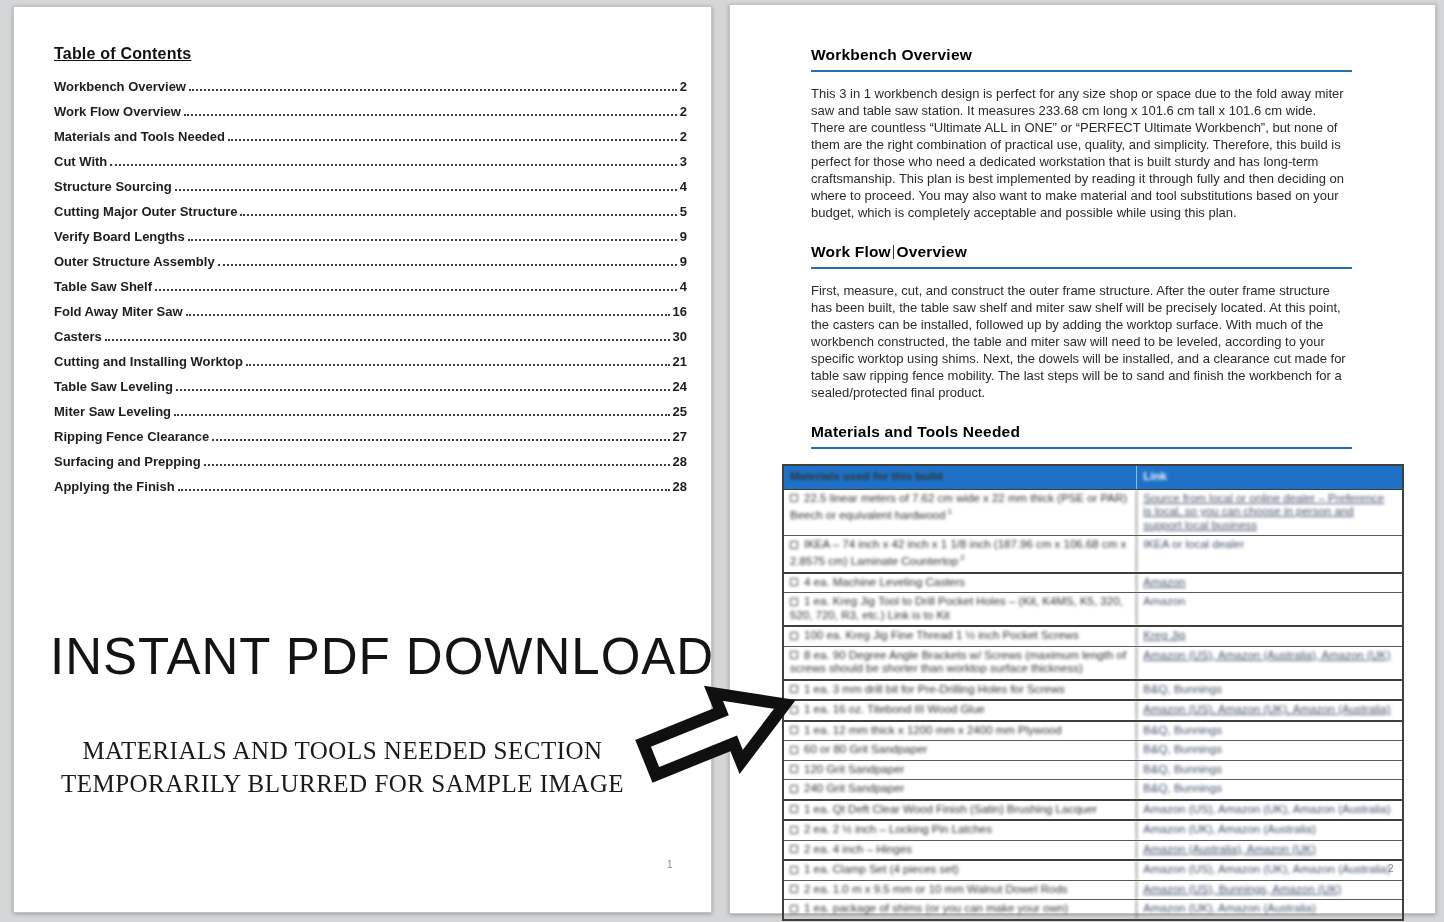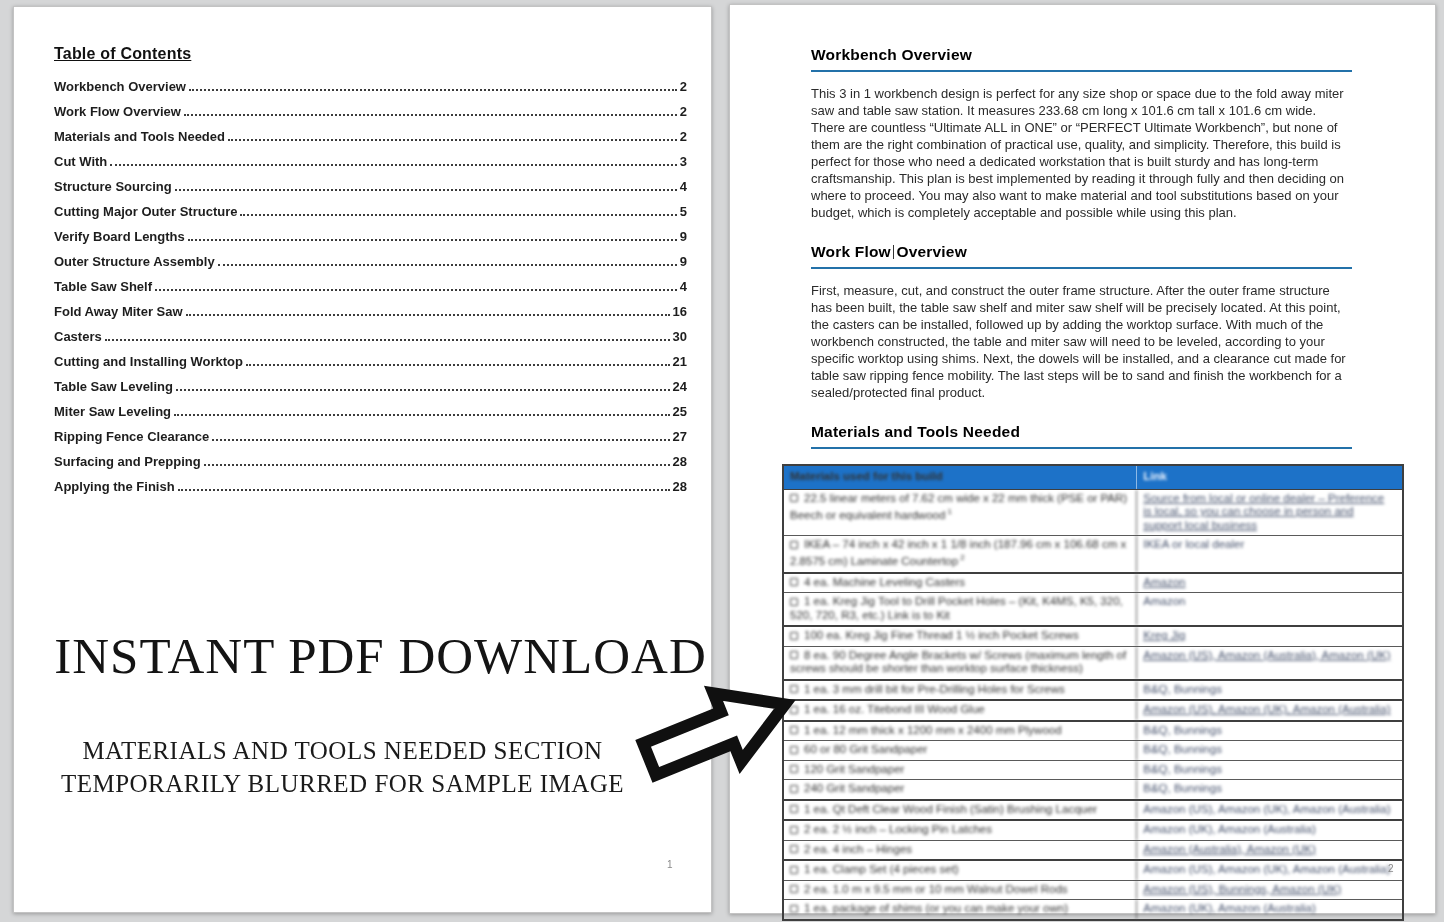--- a/index.html
+++ b/index.html
@@ -33,21 +33,21 @@
   .toc-label { white-space:nowrap; }
   .leader {
     flex:1; border-bottom:2px dotted #3c3c3c;
     margin:0 3px 3px 3px; height:1px;
   }
   .toc-page { white-space:nowrap; }
 
   .big-title {
     position:absolute; left:0; right:0; top:620px;
     text-align:center;
-    font-family:Liberation Serif, serif;
+    font-family:Liberation Sans, sans-serif;
     font-size:51px; font-weight:400; color:#141414;
     letter-spacing:1px; white-space:nowrap;padding-left:36px;
   }
   .sub-caption {
     position:absolute; left:0; right:40px; top:727px;
     text-align:center;
     font-family:"Liberation Serif", serif;
     font-size:25px; color:#1a1a1a; line-height:33px;
     letter-spacing:0.5px;
   }

